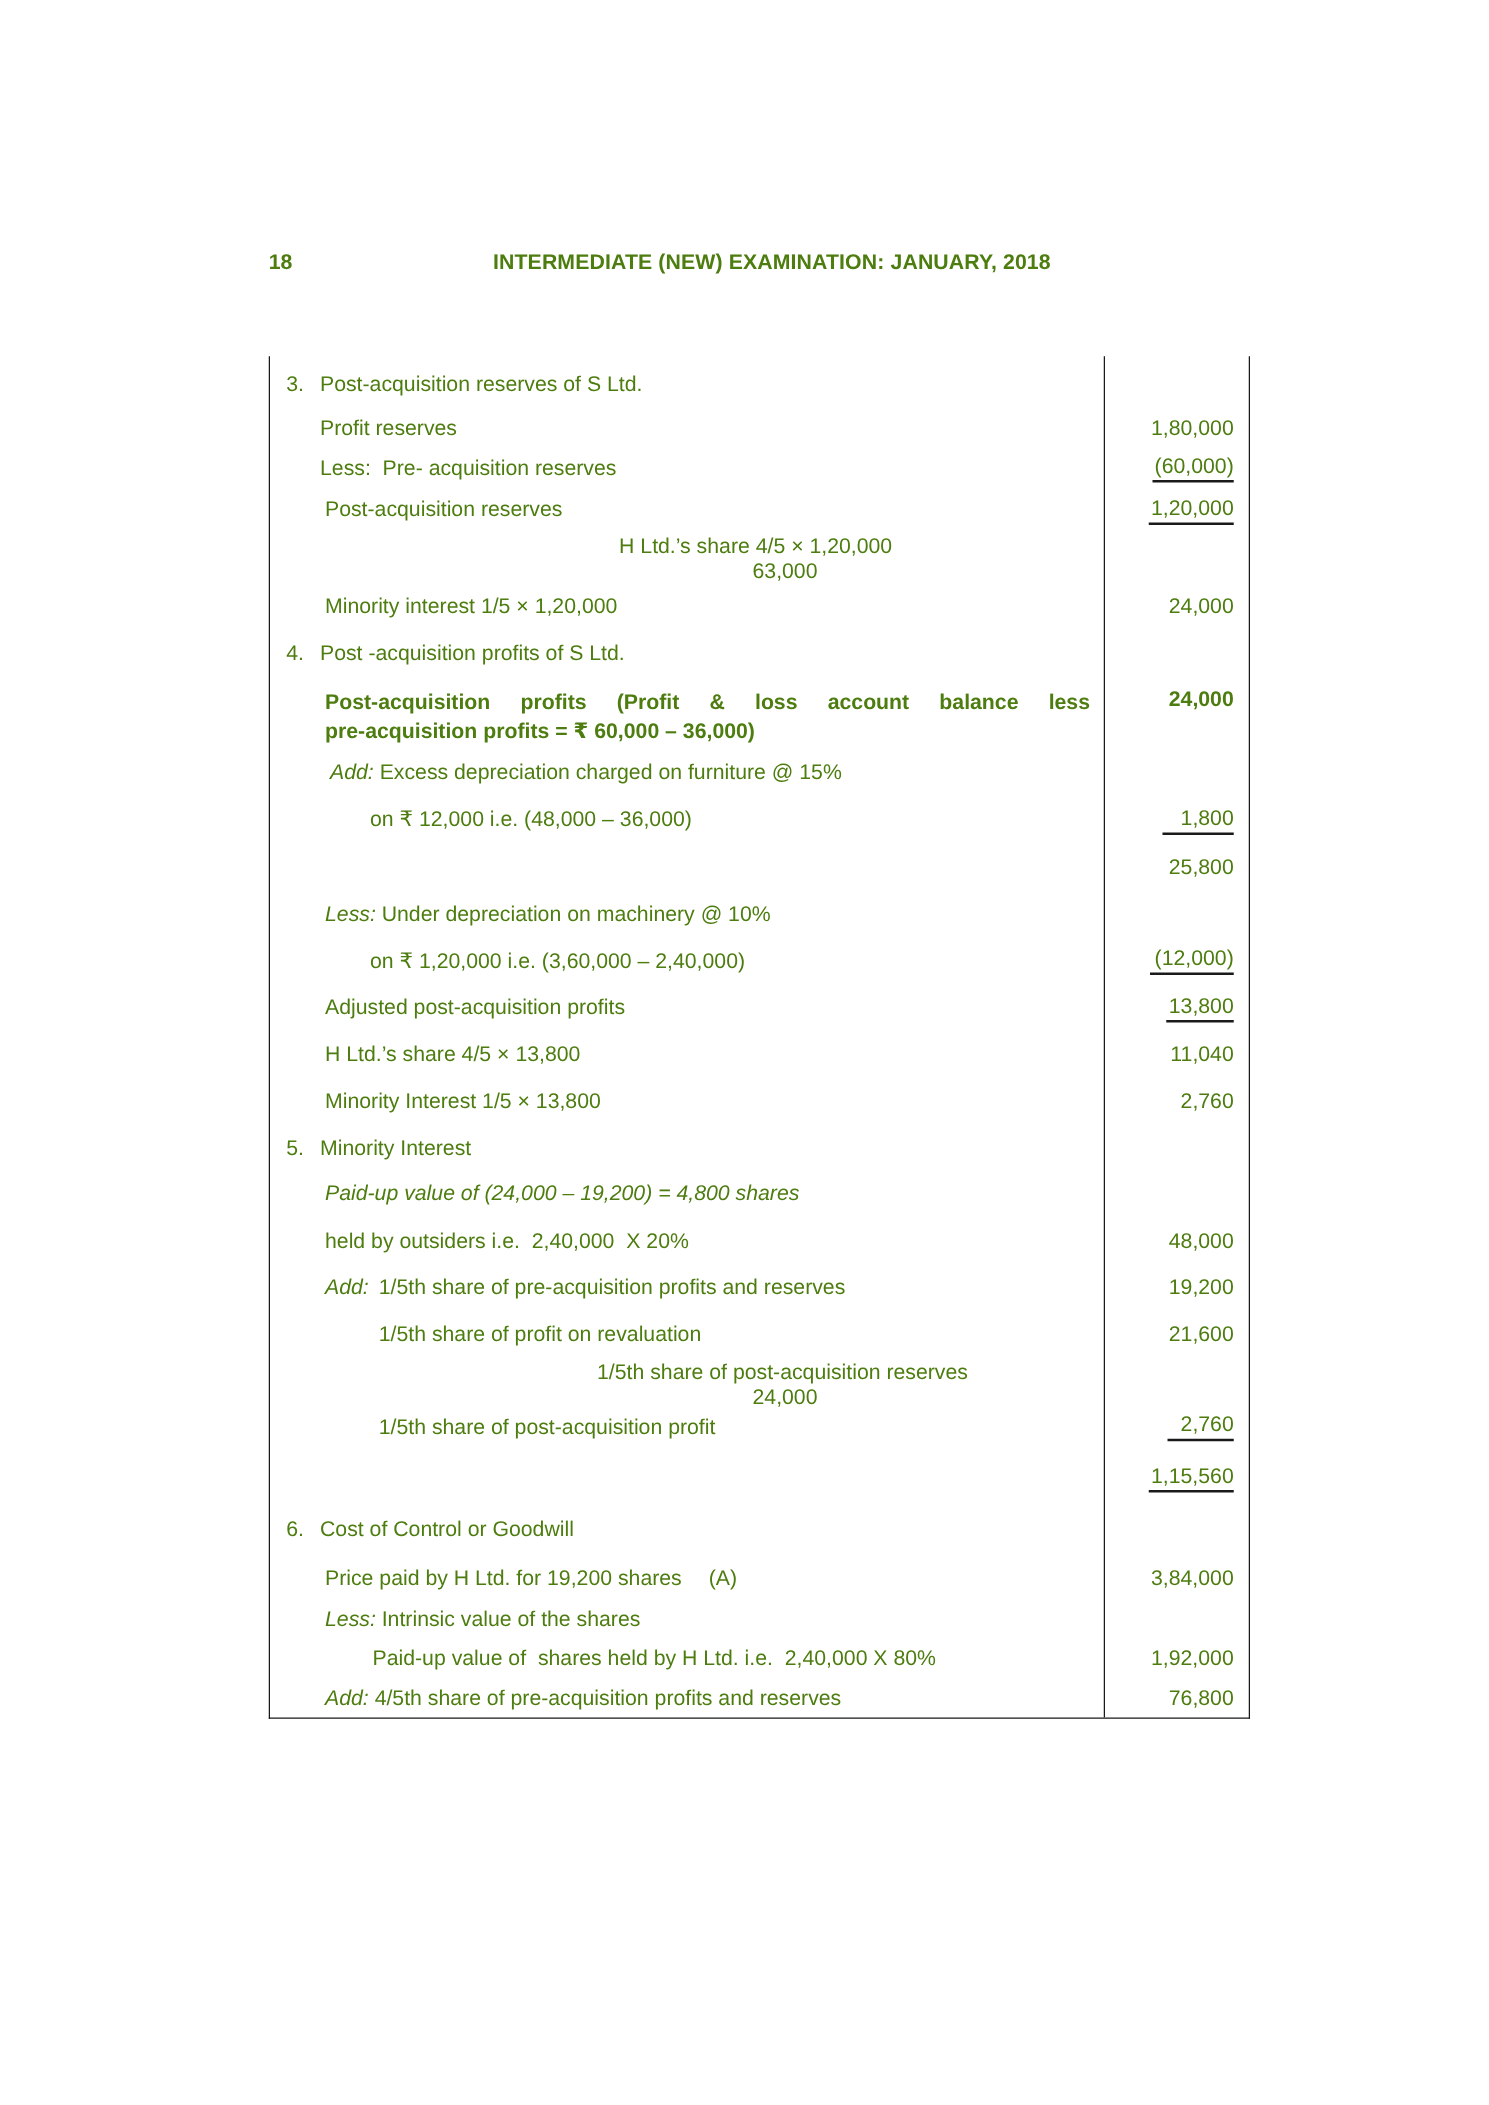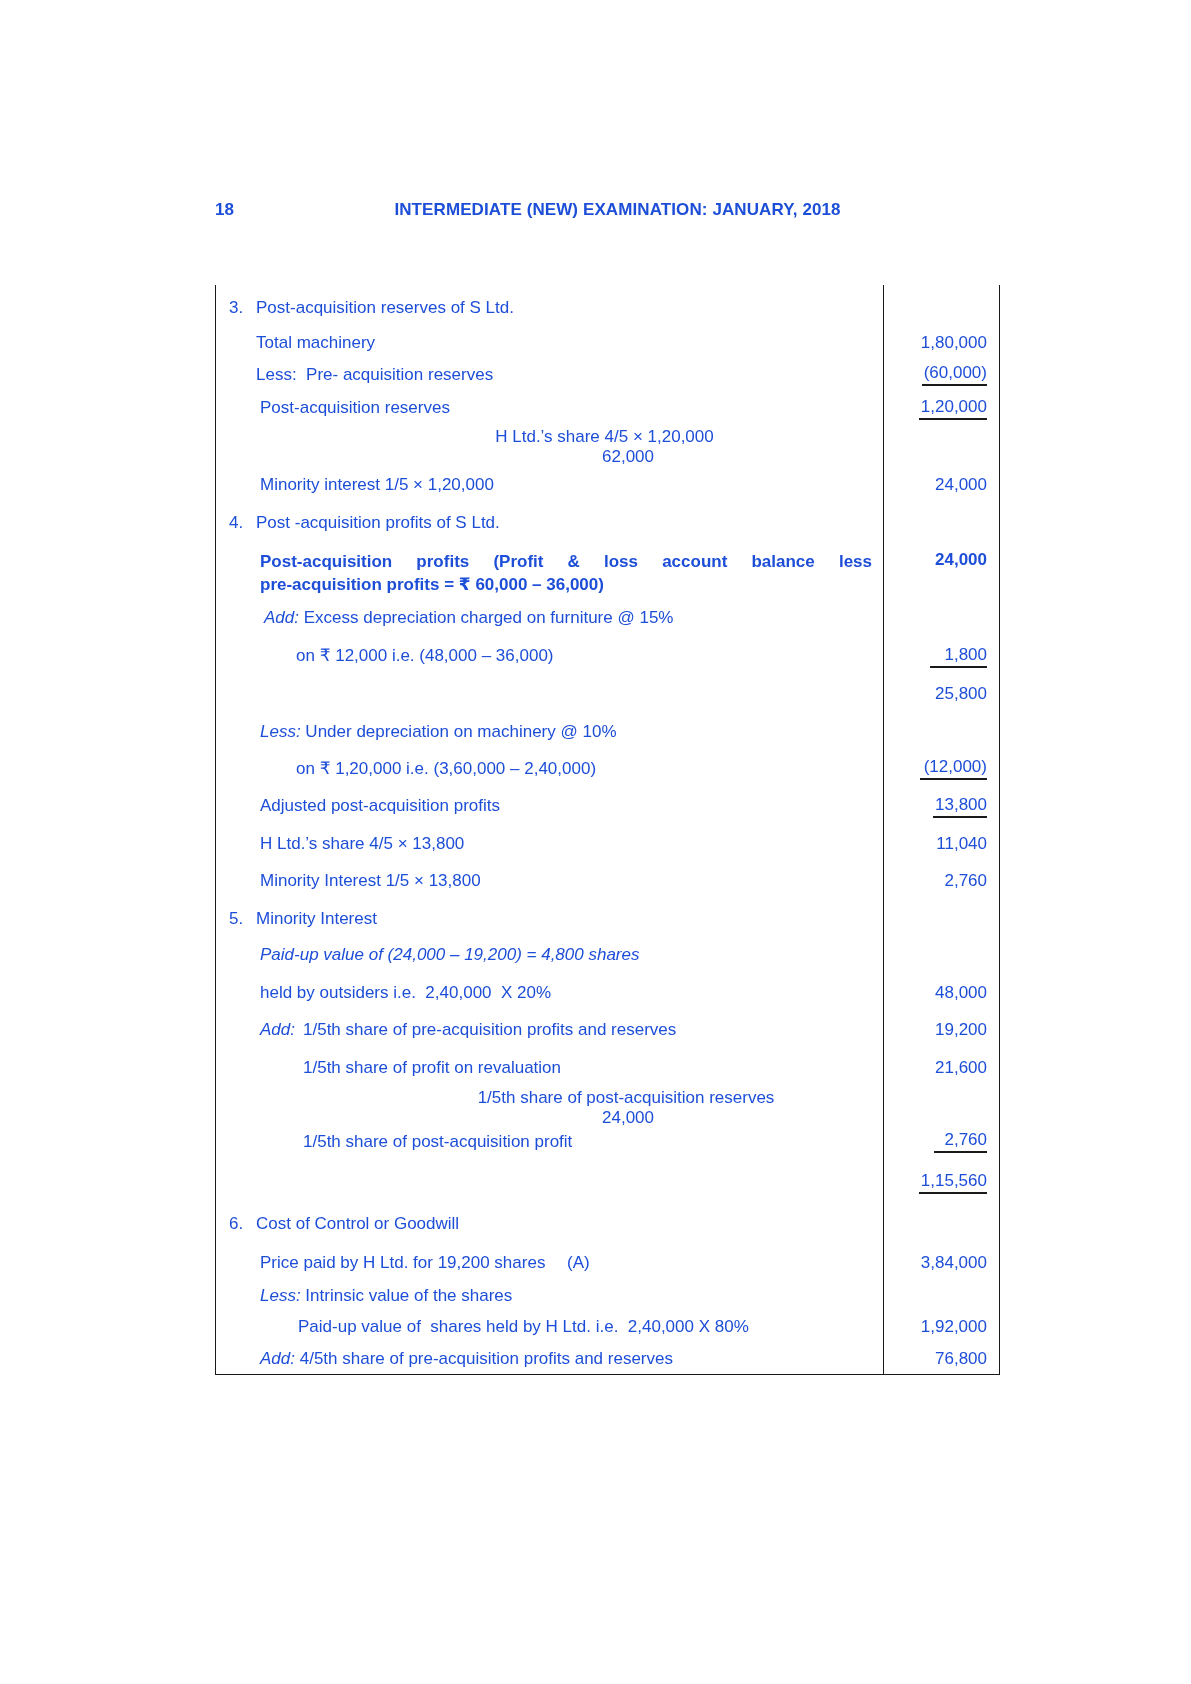--- a/index.html
+++ b/index.html
@@ -2,21 +2,21 @@
 <html><head>
 <meta charset="utf-8">
 <style>
   html,body { margin:0; padding:0; background:#ffffff; }
   .page {
     position:relative;
     width:1191px; height:1684px;
     background:#ffffff;
     font-family:"Liberation Sans","DejaVu Sans",sans-serif;
     font-size:17px;
-    color:#1d4ed8;
+    color:#4d7c0f;
     overflow:hidden;
   }
   .hdr { position:absolute; left:215px; top:200px; width:785px; }
   .pagenum { position:absolute; left:0; top:0; font-weight:bold; }
   .title { text-align:center; font-weight:bold; padding-left:20px; letter-spacing:0.1px; }
 
   .worktable {
     position:absolute; left:215px; top:285px; width:785px;
     border-left:1.5px solid #1a1a1a;
     border-right:1.5px solid #1a1a1a;
@@ -53,37 +53,37 @@
 
   <div class="worktable">
     <div id="tbody">
         <div class="row" style="height: 37px;">
           <div class="num">3.</div>
           <div class="txt">Post-acquisition reserves of S Ltd.</div>
           <div class="amt"></div>
         </div>
         <div class="row" style="height: 33px;">
           <div class="num"></div>
-          <div class="txt">Total machinery</div>
+          <div class="txt">Profit reserves</div>
           <div class="amt">1,80,000</div>
         </div>
         <div class="row" style="height: 31px;">
           <div class="num"></div>
           <div class="txt">Less:  Pre- acquisition reserves</div>
           <div class="amt"><span class="u" style="padding-left: 2px;">(60,000)</span></div>
         </div>
         <div class="row" style="height: 36px;">
           <div class="num"></div>
           <div class="txt" style="padding-left: 4px;">Post-acquisition reserves</div>
           <div class="amt"><span class="u" style="padding-left: 2px;">1,20,000</span></div>
         </div>
         <div class="row" style="height: 39px; flex-direction: column;">
           <div class="num"></div>
           <div class="txt" style="padding-left: 4px;">H Ltd.’s share 4/5 × 1,20,000</div>
-          <div class="amt">62,000</div>
+          <div class="amt">63,000</div>
         </div>
         <div class="row" style="height: 39px;">
           <div class="num"></div>
           <div class="txt" style="padding-left: 4px;">Minority interest 1/5 × 1,20,000</div>
           <div class="amt">24,000</div>
         </div>
         <div class="row" style="height: 37px;">
           <div class="num">4.</div>
           <div class="txt">Post -acquisition profits of S Ltd.</div>
           <div class="amt"></div>

